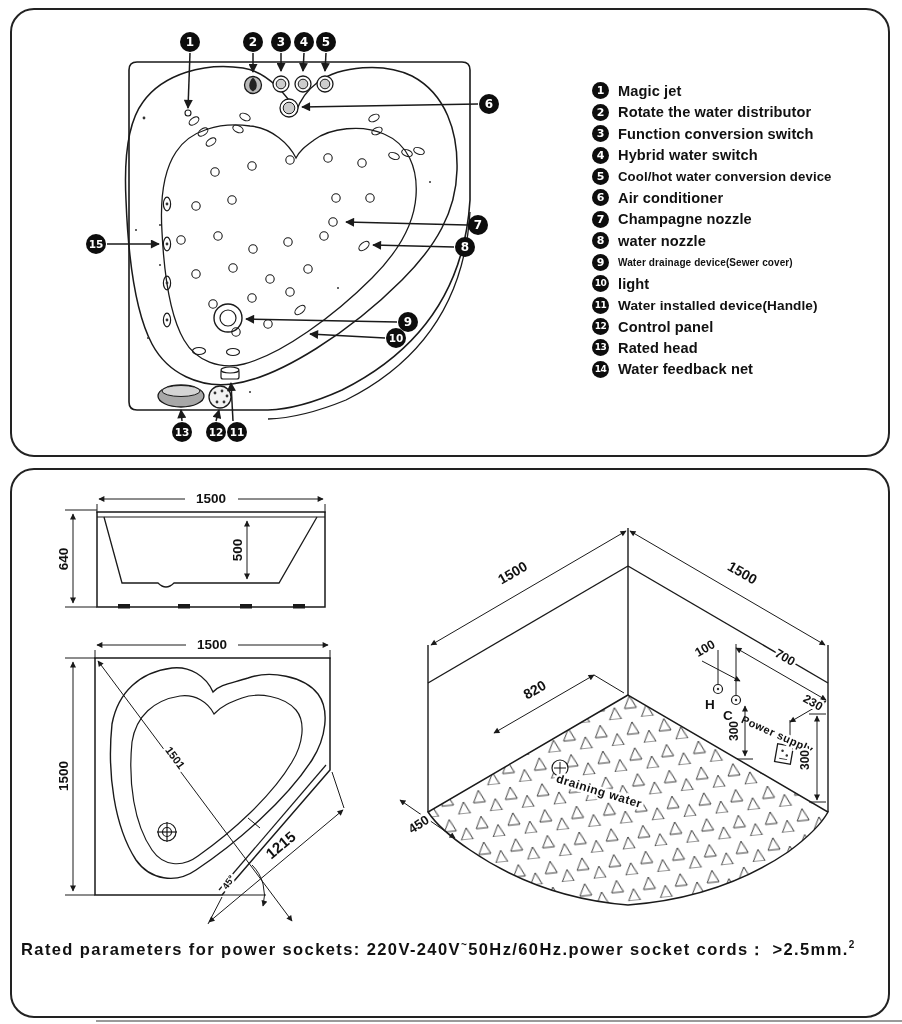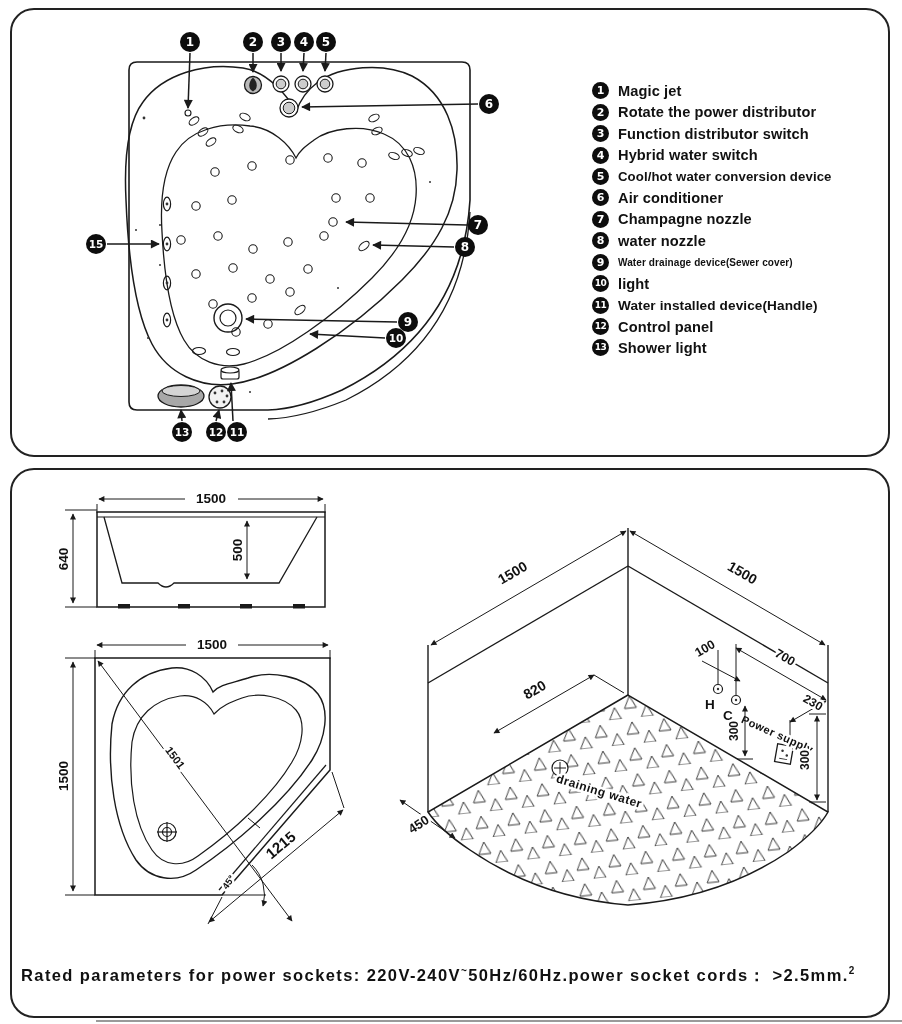--- a/index.html
+++ b/index.html
@@ -15,21 +15,21 @@
   .legend li{display:flex;align-items:center;height:21.45px;}
   .legend .num{flex:0 0 17px;width:17px;height:17px;border-radius:50%;background:#0d0d0d;color:#fff;
       font-size:11px;font-weight:bold;text-align:center;line-height:17px;margin-right:9px;
       font-family:"DejaVu Sans",sans-serif;}
   .legend li:nth-child(n+10) .num{font-size:9px;letter-spacing:-0.5px;}
   .legend .lbl{font-size:14.6px;font-weight:600;white-space:nowrap;letter-spacing:0.1px;}
   .legend li:nth-child(5) .lbl{font-size:13.2px;}
   .legend li:nth-child(9) .lbl{font-size:10px;}
   .legend li:nth-child(11) .lbl{font-size:13.6px;}
   
-  .footer{position:absolute;left:21px;top:932px;width:860px;margin-top:26px;}
+  .footer{position:absolute;left:21px;top:932px;width:860px;}
   .footer .f1{font-size:16.5px;font-weight:600;letter-spacing:1.4px;line-height:26px;white-space:nowrap;}
   .footer .f1 sup{font-size:10px;font-weight:700;}
   .footer .f2{font-size:16px;font-weight:600;letter-spacing:0.2px;line-height:26px;white-space:nowrap;}
   .scan-line{position:absolute;left:96px;top:1020px;width:806px;height:2px;background:#9a9a9a;}
   
   .ln{stroke:#1a1a1a;fill:none;}
   .dim{stroke:#1a1a1a;stroke-width:1;fill:none;}
   .dim-label{fill:#111;font-weight:bold;font-family:"Liberation Sans",sans-serif;
       paint-order:stroke;stroke:#ffffff;stroke-width:5px;}
   .badge-num{fill:#fff;font-weight:bold;font-family:"DejaVu Sans",sans-serif;text-anchor:middle;}
@@ -378,25 +378,25 @@
   </svg>
 
   <div class="legend">
     <ul>
       <li>
           <span class="num">1</span>
           <span class="lbl">Magic jet</span>
         </li>
       <li>
           <span class="num">2</span>
-          <span class="lbl">Rotate the power distributor</span>
+          <span class="lbl">Rotate the water distributor</span>
         </li>
       <li>
           <span class="num">3</span>
-          <span class="lbl">Function distributor switch</span>
+          <span class="lbl">Function conversion switch</span>
         </li>
       <li>
           <span class="num">4</span>
           <span class="lbl">Hybrid water switch</span>
         </li>
       <li>
           <span class="num">5</span>
           <span class="lbl">Cool/hot water conversion device</span>
         </li>
       <li>
@@ -422,21 +422,25 @@
       <li>
           <span class="num">11</span>
           <span class="lbl">Water installed device(Handle)</span>
         </li>
       <li>
           <span class="num">12</span>
           <span class="lbl">Control panel</span>
         </li>
       <li>
           <span class="num">13</span>
-          <span class="lbl">Shower light</span>
+          <span class="lbl">Rated head</span>
+        </li>
+      <li>
+          <span class="num">14</span>
+          <span class="lbl">Water feedback net</span>
         </li>
     </ul>
   </div>
 
   <div class="footer">
     <div class="f1"><span>Rated parameters for power sockets: 220V-240V</span><sup>~</sup><span>50Hz/60Hz.power socket cords： &gt;2.5mm.</span><sup>2</sup></div>
   </div>
 
   <div class="scan-line"></div>
 </div>

